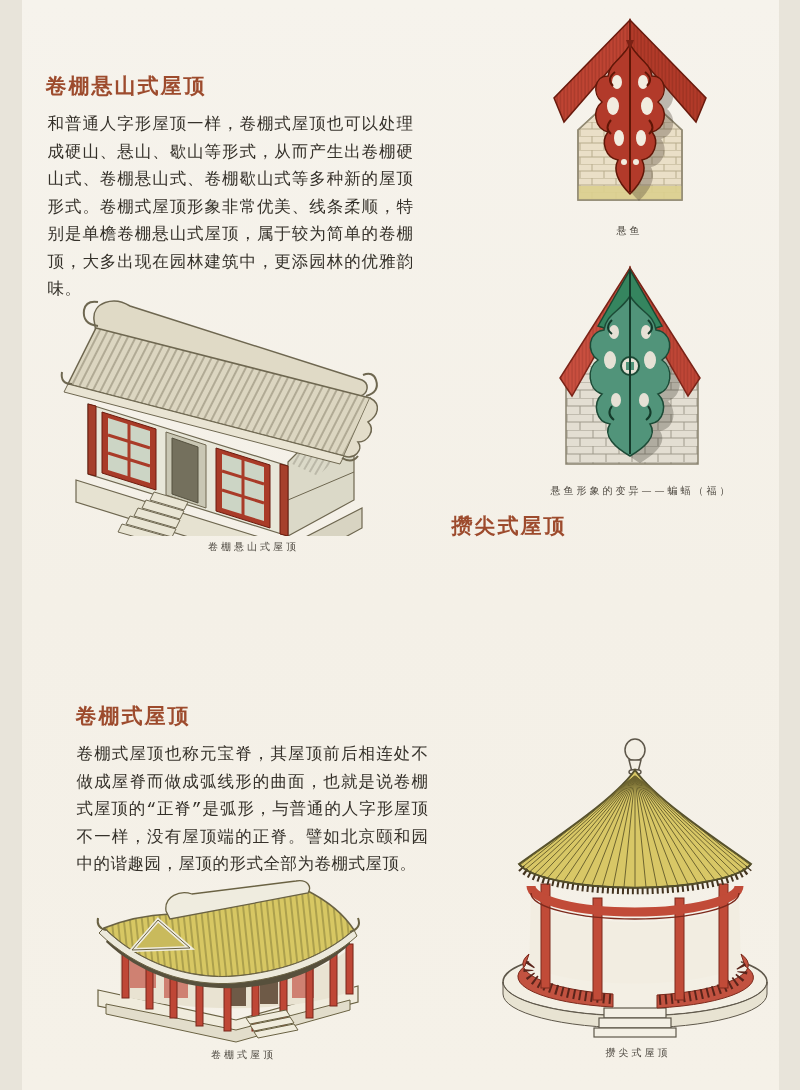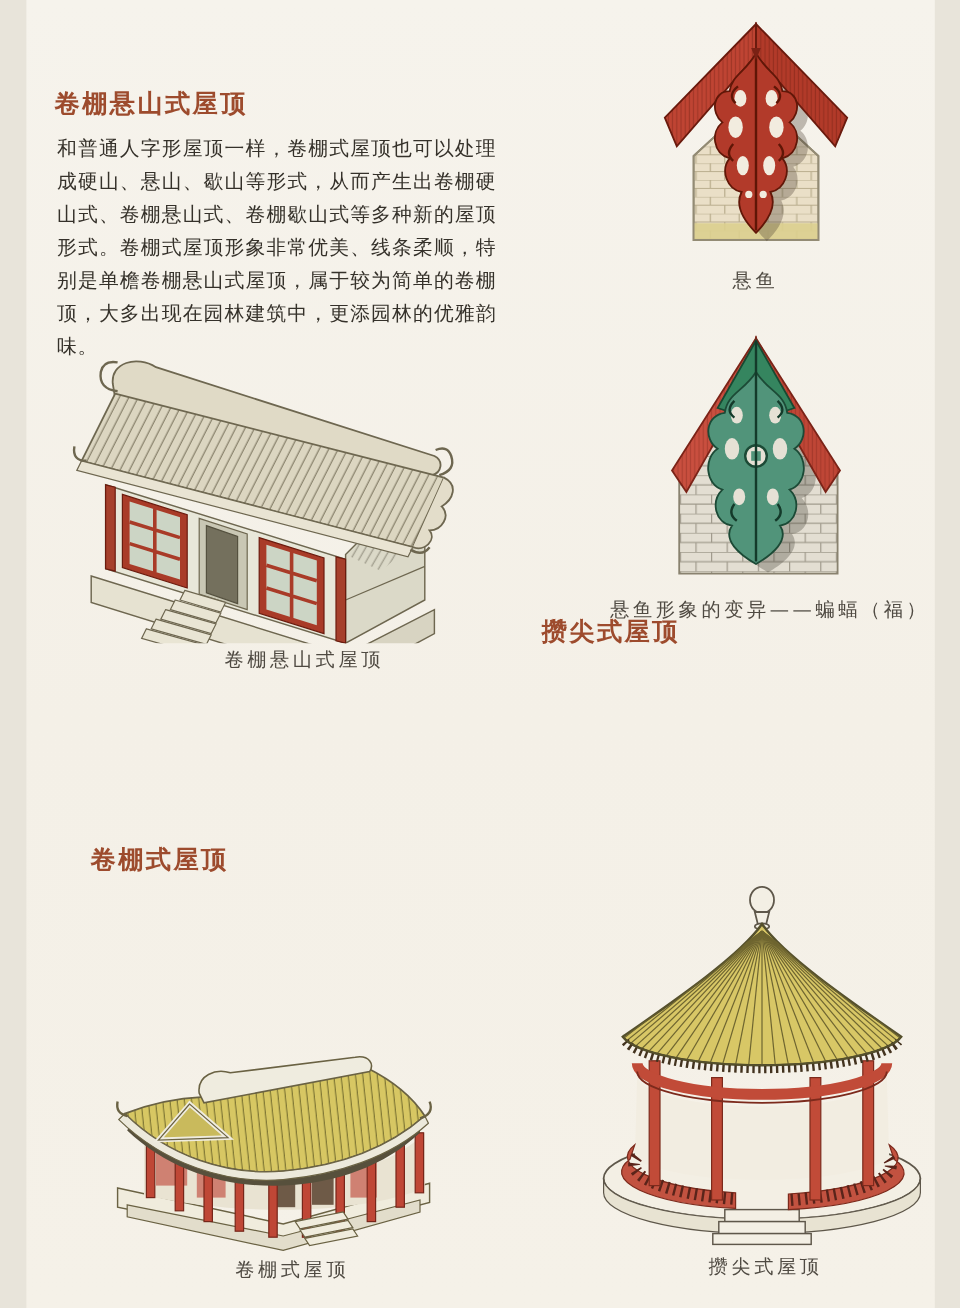--- a/index.html
+++ b/index.html
@@ -12,21 +12,21 @@
   .abs{position:absolute;}
   h2.sec{
     margin:0;font-family:"DejaVu Sans","Liberation Sans",sans-serif;
     font-size:21px;font-weight:bold;color:#9d4b2d;letter-spacing:2px;
   }
   p.body{
     margin:0;font-size:16.5px;line-height:27.5px;color:#35312a;
     text-align:justify;letter-spacing:0.5px;font-family:Liberation Mono, monospace;
   }
   .cap{
-    font-size:16px;color:#4f4a42;letter-spacing:3px;text-align:center;
+    font-size:10px;color:#4f4a42;letter-spacing:3px;text-align:center;
   }
   figure{margin:0;}
   svg{display:block;}
 </style>
 </head>
 <body>
 
 <div class="page">
 
   <h2 class="sec abs" style="left:24px;top:72px;width:400px;">卷棚悬山式屋顶</h2>
@@ -87,20 +87,21 @@
       <path d="M330,112 q14,-4 10,-16 q-3,-9 -13,-5" fill="none" stroke="#6e6750" stroke-width="2"></path>
       <path d="M62,42 q-16,-2 -14,-16 q2,-10 14,-8" fill="none" stroke="#6e6750" stroke-width="2"></path>
       <path d="M36,100 q-12,0 -10,-12" fill="none" stroke="#6e6750" stroke-width="2"></path>
       <path d="M306,174 q10,6 16,-2" fill="none" stroke="#6e6750" stroke-width="2"></path>
     </svg>
     <figcaption class="cap abs" style="left:0;top:256px;width:436px;">卷棚悬山式屋顶</figcaption>
   </figure>
 
   <h2 class="sec abs" style="left:54px;top:702px;width:360px;">卷棚式屋顶</h2>
 
+  <p class="body abs" style="left:55px;top:741px;width:352px;">卷棚式屋顶也称元宝脊，其屋顶前后相连处不做成屋脊而做成弧线形的曲面，也就是说卷棚式屋顶的“正脊”是弧形，与普通的人字形屋顶不一样，没有屋顶端的正脊。譬如北京颐和园中的谐趣园，屋顶的形式全部为卷棚式屋顶。</p>
 
   <figure class="abs" style="left:18px;top:878px;">
     <svg width="408" height="166" viewBox="0 0 408 166">
       <defs>
         <pattern id="ribs2" width="6" height="6" patternUnits="userSpaceOnUse" patternTransform="rotate(-6)">
           <rect width="6" height="6" fill="#d7c763"></rect>
           <line x1="1" y1="0" x2="1" y2="6" stroke="#827936" stroke-width="1"></line>
         </pattern>
       </defs>
 
@@ -190,21 +191,21 @@
           <path d="M131,62 q9,7 2,14"></path>
         <path d="M97,110 q-7,8 0,14"></path>
           <path d="M135,110 q7,8 0,14"></path>
         <line x1="116" y1="36" x2="116" y2="182"></line>
       </g>
       <polygon points="112,30 120,30 116,40" fill="#7a2114"></polygon>
     </svg>
     <figcaption class="cap abs" style="left:0;top:214px;width:232px;">悬鱼</figcaption>
   </figure>
 
-  <figure class="abs" style="left:486px;top:268px;">
+  <figure class="abs" style="left:486px;top:254px;">
     <svg width="246" height="224" viewBox="0 0 246 224">
       <defs>
         <pattern id="brickB" width="26" height="16" patternUnits="userSpaceOnUse">
           <rect width="26" height="16" fill="#e3ded2"></rect>
           <path d="M0,0H26M0,8H26M7,0V8M20,8V16" stroke="#a09a8c" stroke-width="1" fill="none"></path>
         </pattern>
         <pattern id="rhatch2" width="3.5" height="6" patternUnits="userSpaceOnUse">
           <line x1="1" y1="0" x2="1" y2="6" stroke="rgba(90,20,10,0.25)" stroke-width="1"></line>
         </pattern>
         <path id="ornB" d="M122,42 C132,58 146,60 148,76 C164,78 166,98 154,106 C166,114 164,136 150,140 C160,150 156,168 142,170 C150,182 136,194 122,202 C108,194 94,182 102,170 C88,168 84,150 94,140 C80,136 78,114 90,106 C78,98 80,78 96,76 C98,60 112,58 122,42 Z"></path>

